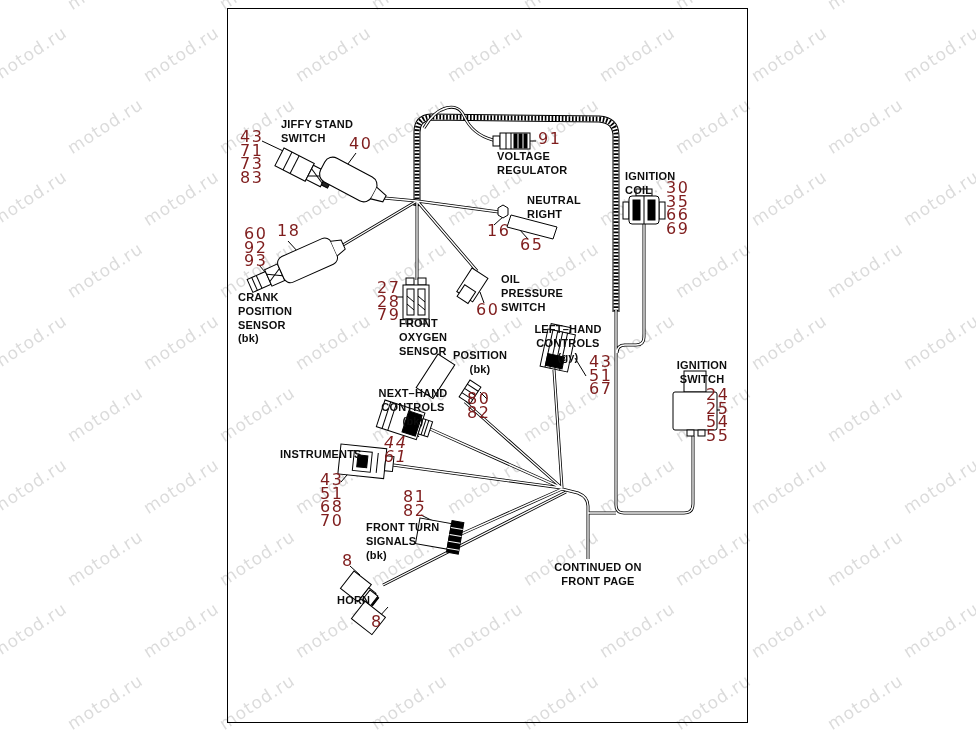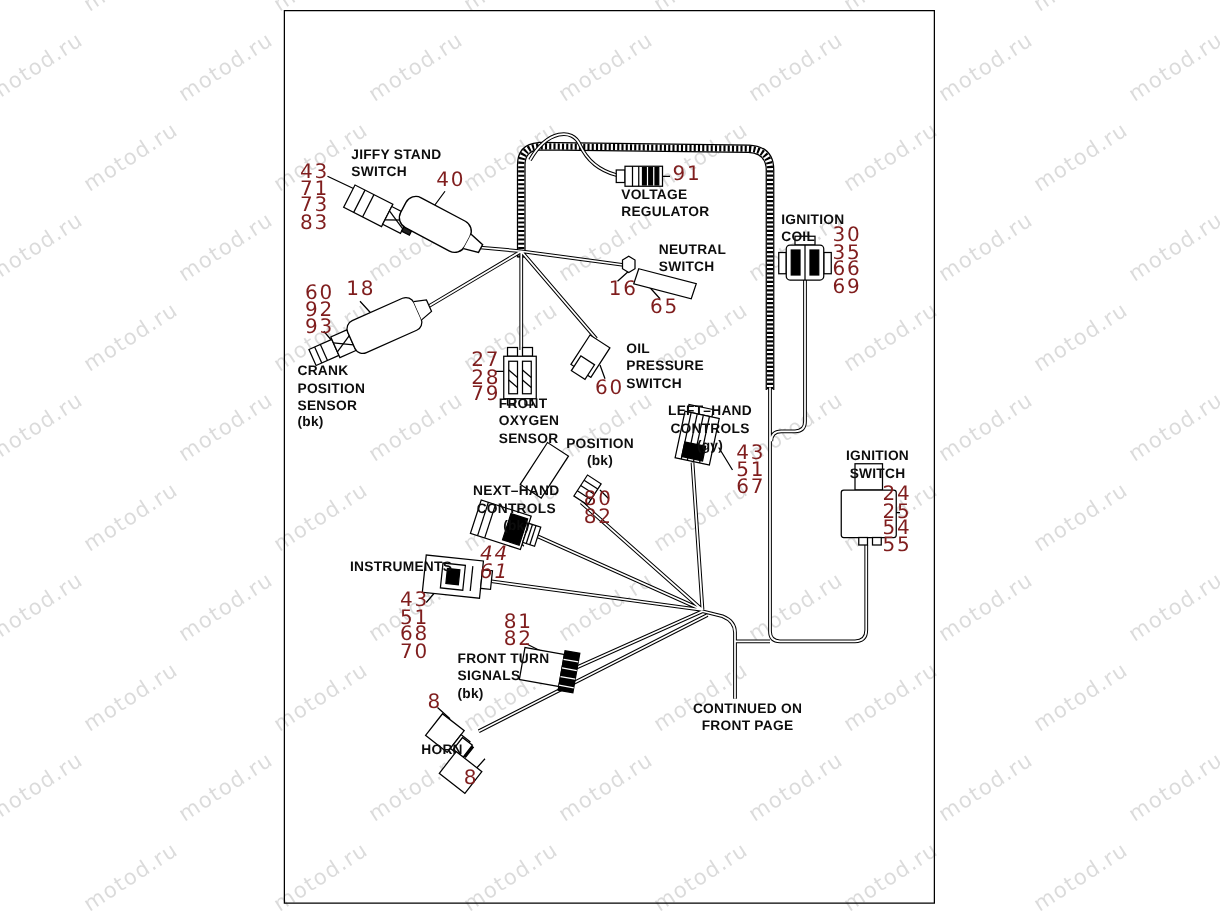--- a/index.html
+++ b/index.html
@@ -278,21 +278,21 @@
       <rect x="0" y="0" width="10" height="12" fill="#fff"></rect>
       <rect x="3" y="12" width="26" height="22" fill="#fff"></rect>
     </g>
   </svg>
 
   <div class="lbl" style="left:281px;top:118px;">JIFFY STAND
 SWITCH</div>
   <div class="lbl" style="left:497px;top:150px;">VOLTAGE
 REGULATOR</div>
   <div class="lbl" style="left:527px;top:194px;">NEUTRAL
-SWITCH</div>
+RIGHT</div>
   <div class="lbl" style="left:625px;top:170px;">IGNITION
 COIL</div>
   <div class="lbl" style="left:238px;top:291px;">CRANK
 POSITION
 SENSOR
 (bk)</div>
   <div class="lbl" style="left:399px;top:317px;">FRONT
 OXYGEN
 SENSOR</div>
   <div class="lbl" style="left:501px;top:273px;">OIL

